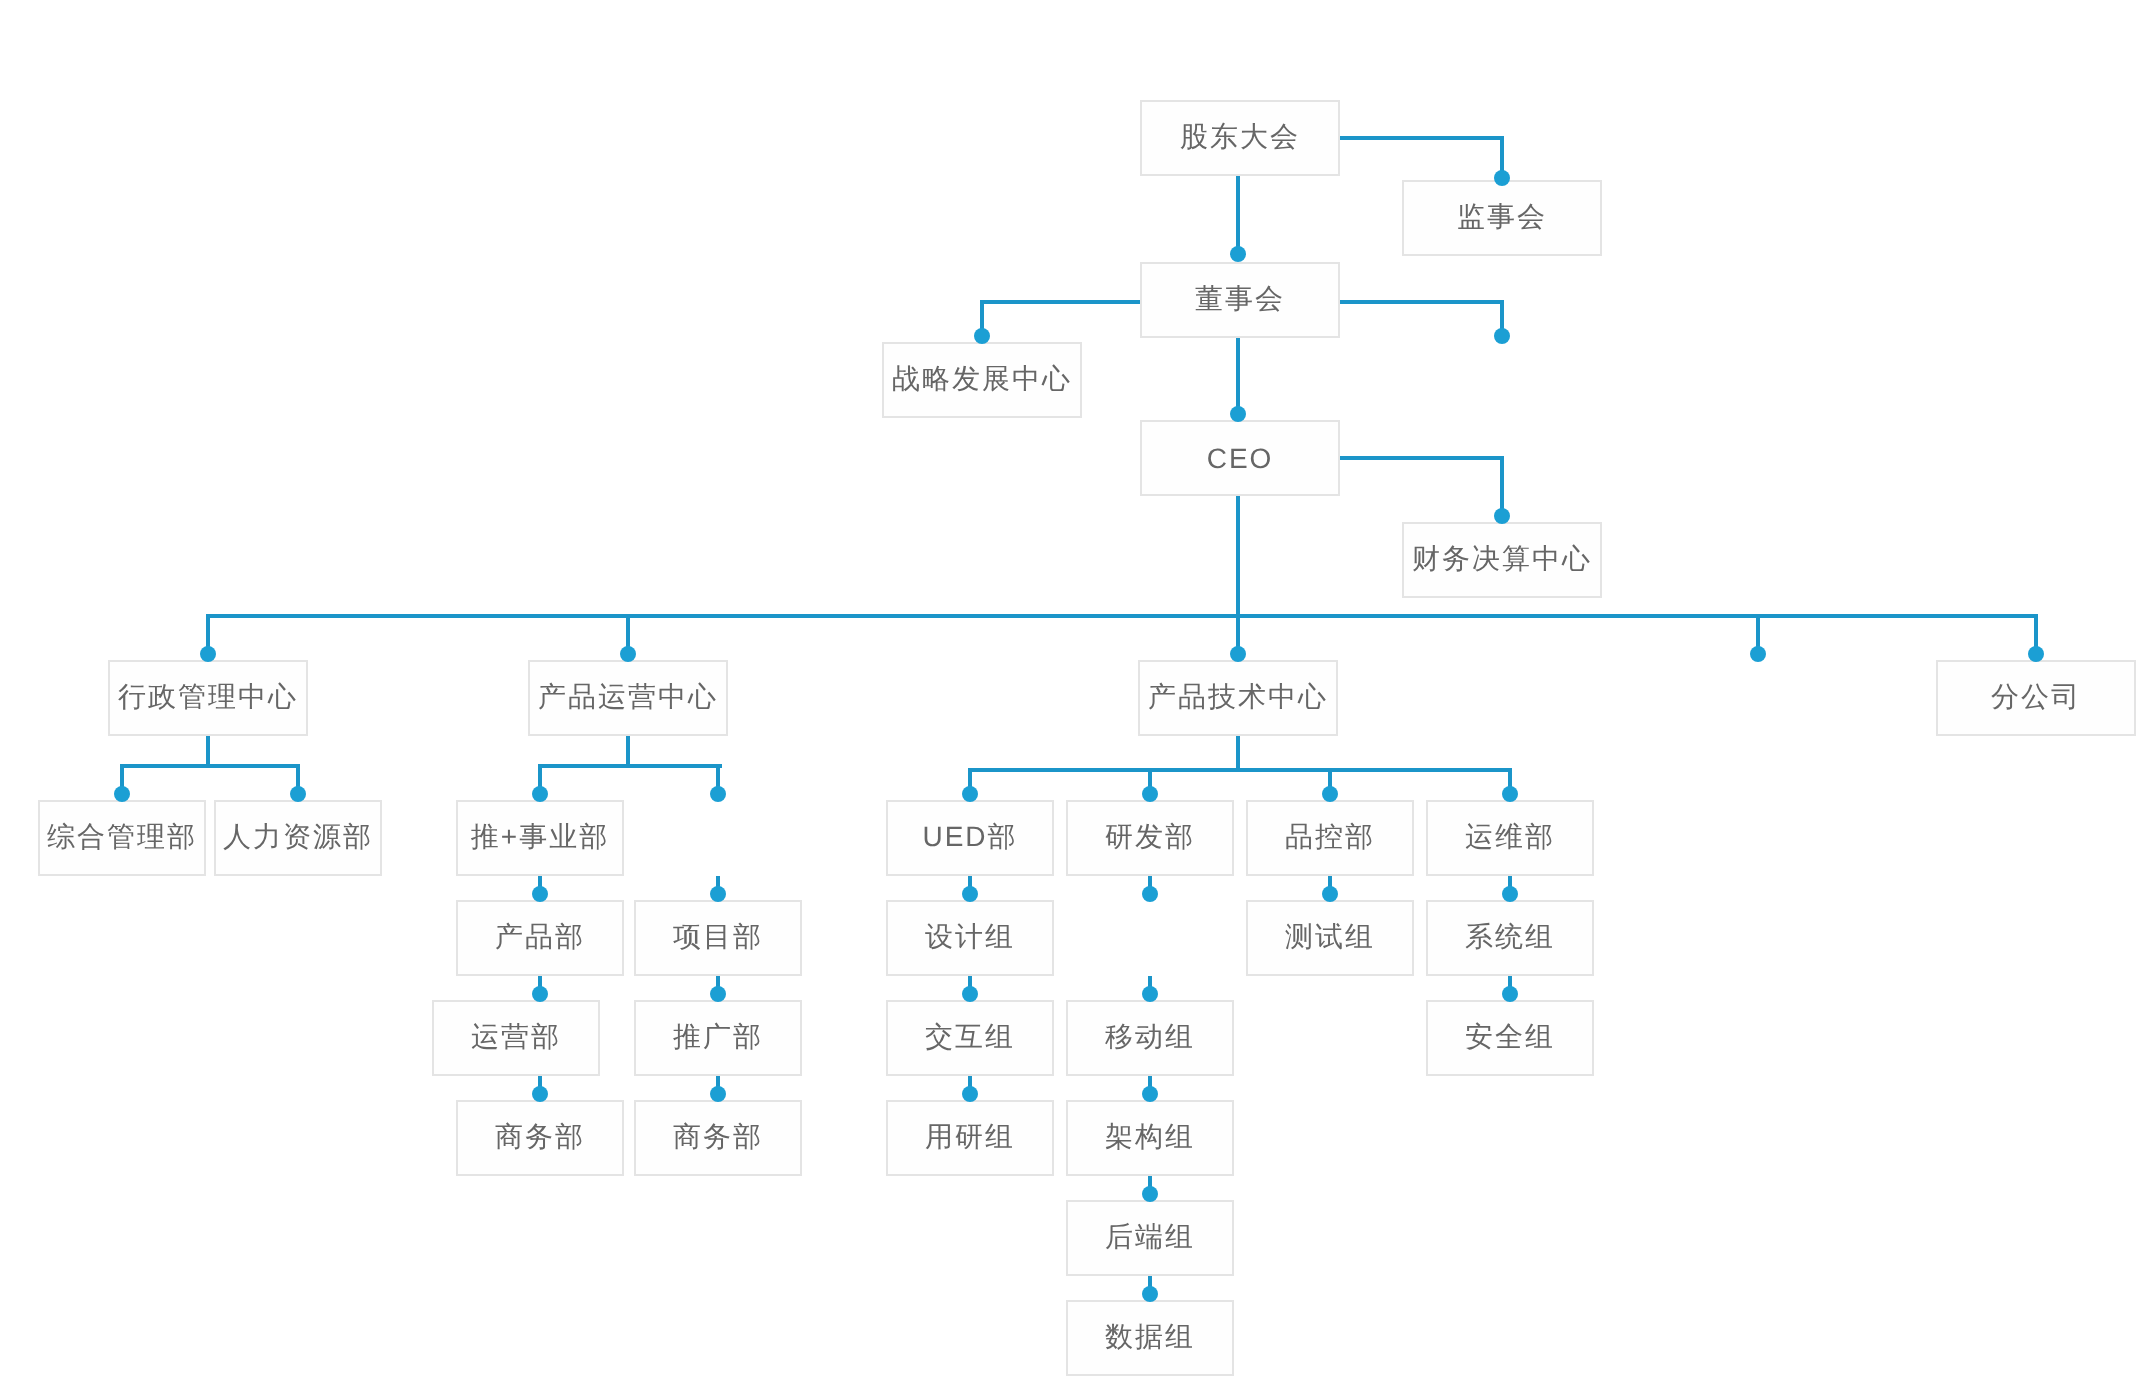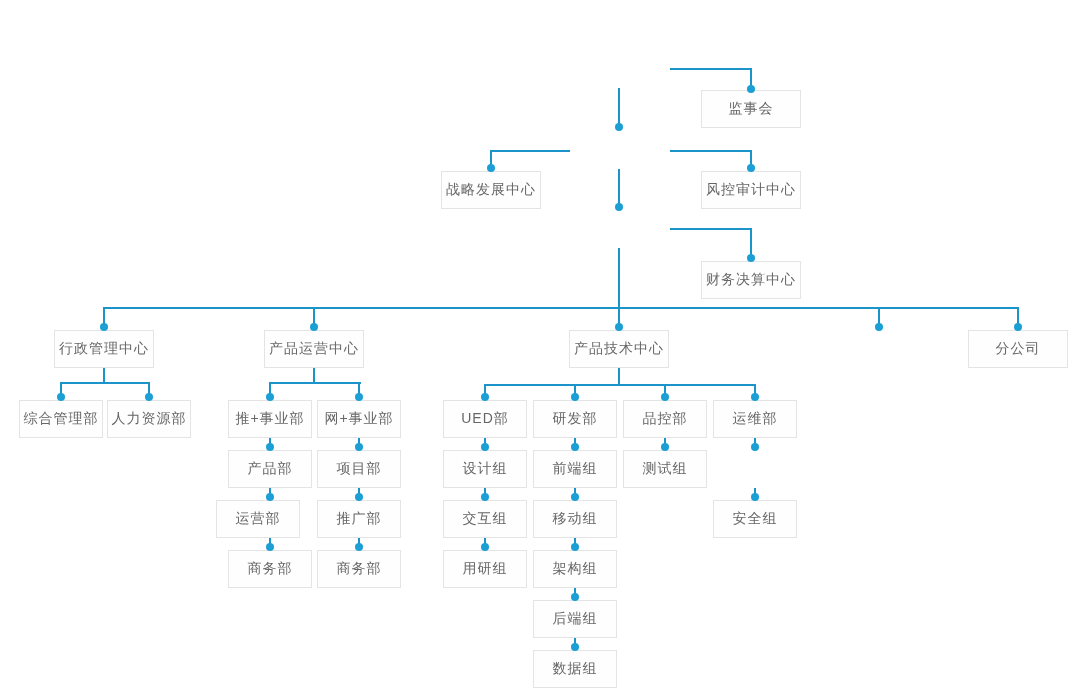--- a/index.html
+++ b/index.html
@@ -131,47 +131,48 @@
   <div class="dot" style="left:481px;top:543px"></div>
   <div class="dot" style="left:571px;top:443px"></div>
   <div class="dot" style="left:571px;top:493px"></div>
   <div class="dot" style="left:571px;top:543px"></div>
   <div class="dot" style="left:571px;top:593px"></div>
   <div class="dot" style="left:571px;top:643px"></div>
   <div class="dot" style="left:661px;top:443px"></div>
   <div class="dot" style="left:751px;top:443px"></div>
   <div class="dot" style="left:751px;top:493px"></div>
 
+  <div class="node w100" style="left:570px;top:50px">股东大会</div>
   <div class="node w100" style="left:701px;top:90px">监事会</div>
+  <div class="node w100" style="left:570px;top:131px">董事会</div>
   <div class="node w100" style="left:441px;top:171px">战略发展中心</div>
-  <div class="node w100" style="left:701px;top:171px">风控审计中心</div>
+  <div class="node w100" style="left:570px;top:210px">CEO</div>
   <div class="node w100" style="left:701px;top:261px">财务决算中心</div>
   <div class="node w100" style="left:54px;top:330px">行政管理中心</div>
   <div class="node w100" style="left:264px;top:330px">产品运营中心</div>
   <div class="node w100" style="left:569px;top:330px">产品技术中心</div>
   <div class="node w100" style="left:968px;top:330px">分公司</div>
 
   <div class="node w84" style="left:19px;top:400px">综合管理部</div>
   <div class="node w84" style="left:107px;top:400px">人力资源部</div>
   <div class="node w84" style="left:228px;top:400px">推+事业部</div>
-  <div class="node w84" style="left:317px;top:400px">网+事业部</div>
   <div class="node w84" style="left:228px;top:450px">产品部</div>
   <div class="node w84" style="left:317px;top:450px">项目部</div>
   <div class="node w84" style="left:216px;top:500px">运营部</div>
   <div class="node w84" style="left:317px;top:500px">推广部</div>
   <div class="node w84" style="left:228px;top:550px">商务部</div>
   <div class="node w84" style="left:317px;top:550px">商务部</div>
   <div class="node w84" style="left:443px;top:400px">UED部</div>
   <div class="node w84" style="left:443px;top:450px">设计组</div>
   <div class="node w84" style="left:443px;top:500px">交互组</div>
   <div class="node w84" style="left:533px;top:400px">研发部</div>
   <div class="node w84" style="left:443px;top:550px">用研组</div>
-  <div class="node w84" style="left:533px;top:450px">前端组</div>
   <div class="node w84" style="left:533px;top:500px">移动组</div>
   <div class="node w84" style="left:533px;top:550px">架构组</div>
   <div class="node w84" style="left:533px;top:650px">数据组</div>
   <div class="node w84" style="left:533px;top:600px">后端组</div>
   <div class="node w84" style="left:623px;top:400px">品控部</div>
   <div class="node w84" style="left:623px;top:450px">测试组</div>
   <div class="node w84" style="left:713px;top:400px">运维部</div>
+  <div class="node w84" style="left:713px;top:450px">系统组</div>
   <div class="node w84" style="left:713px;top:500px">安全组</div>
 
 </div>
 
 </body></html>

